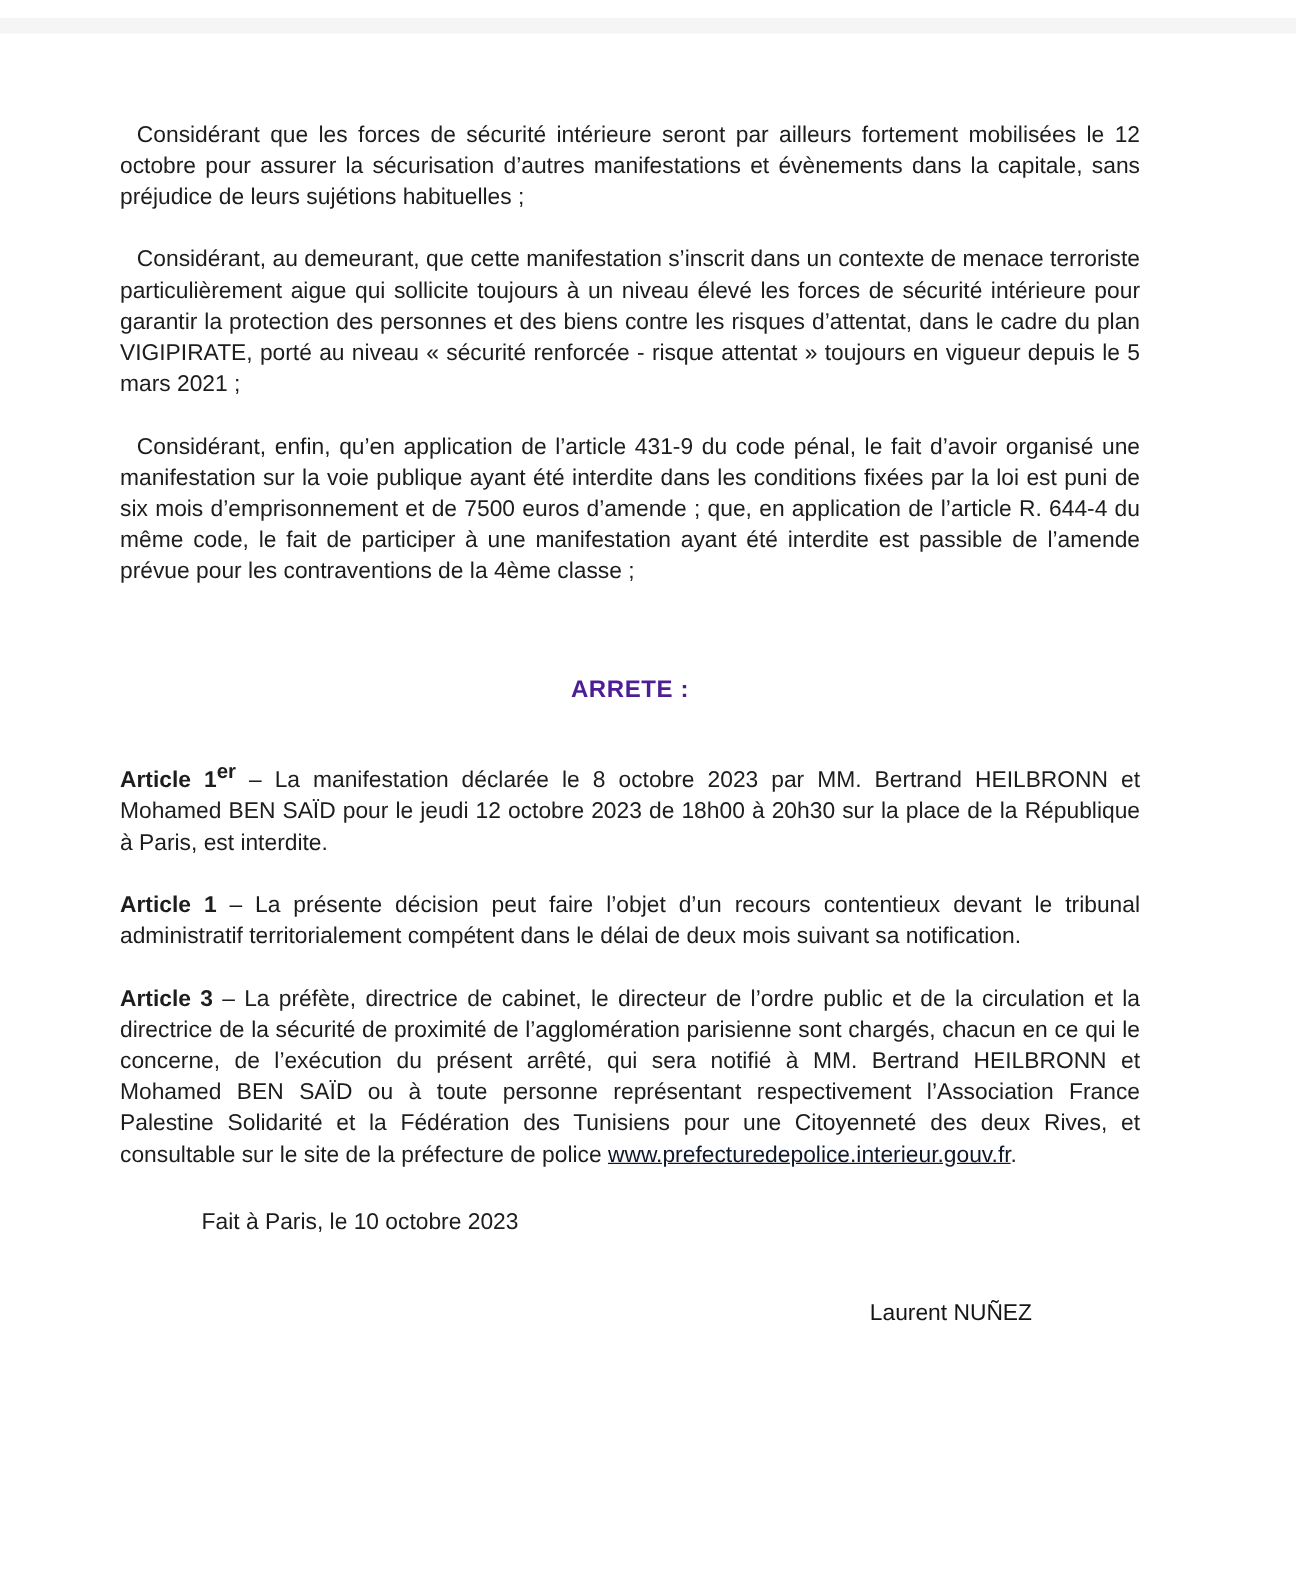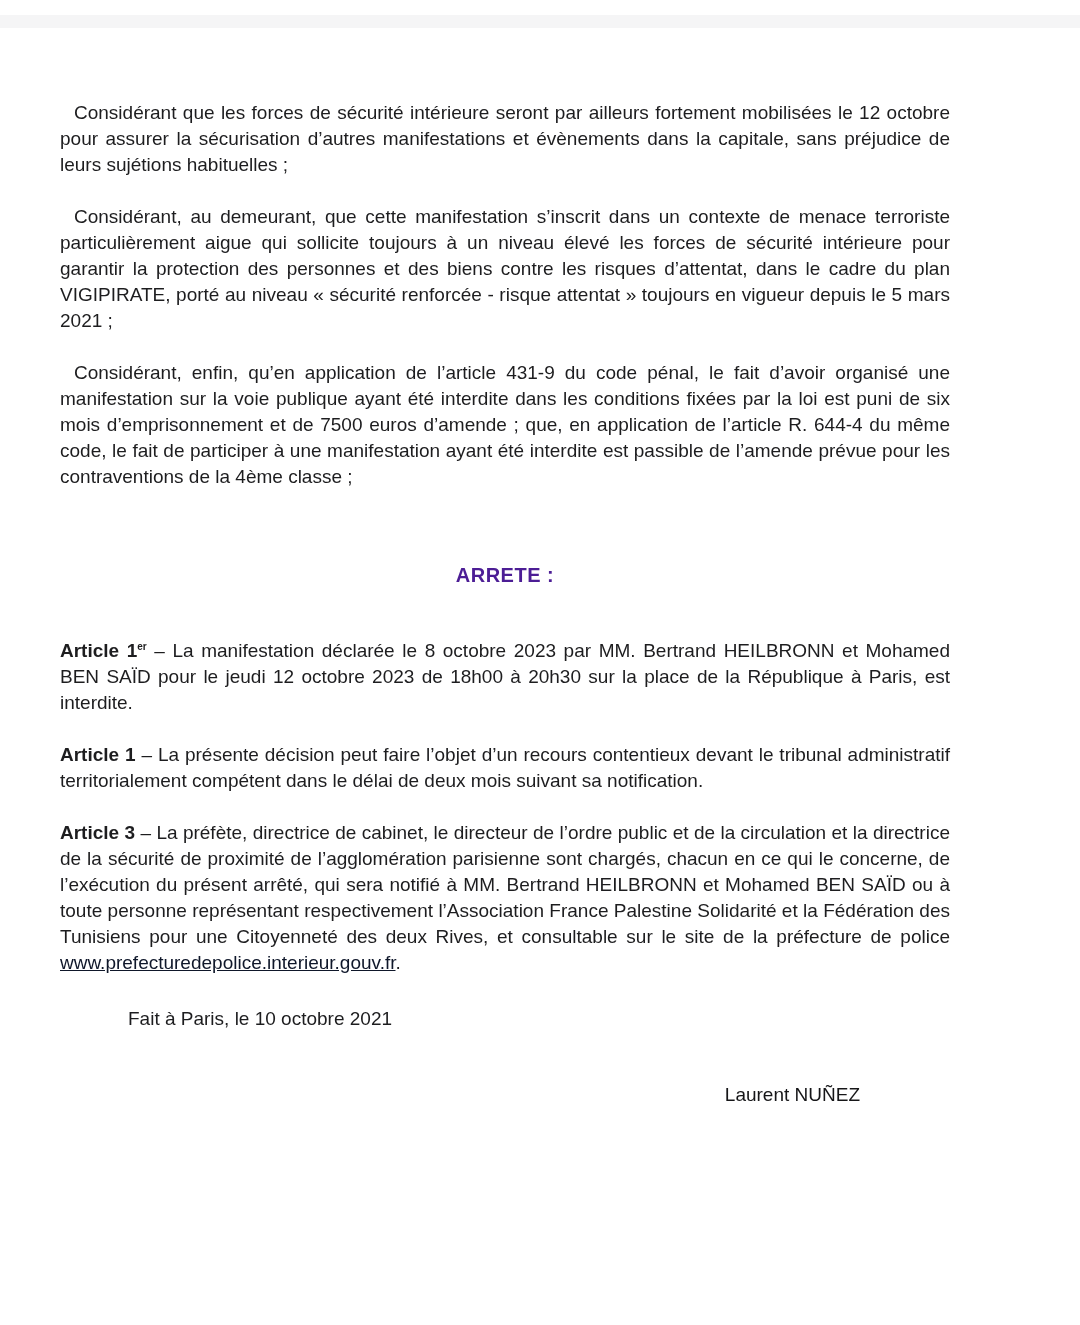--- a/index.html
+++ b/index.html
@@ -17,21 +17,21 @@
   .scan-band {
     position: absolute;
     top: 15px;
     left: 0;
     width: 100%;
     height: 13px;
     background: #f5f5f6;
   }
   .page {
     position: relative;
-    padding: 100px 130px 0 60px;
+    padding: 100px 130px 0 100px;
     color: #1d1d1f;
     font-size: 19px;
     line-height: 26px;
   }
   .para {
     margin: 0 0 26px 0;
     text-align: justify;
   }
   .indent {
     text-indent: 14px;
@@ -41,21 +41,21 @@
     font-weight: bold;
     font-size: 20px;
     letter-spacing: 0.5px;
     margin: 72px 0 50px 0;
     color: #4c1d95;
   }
   .article-label {
     font-weight: bold;
   }
   sup.article-sup {
-    font-size: 10px;
+    font-size: 17px;
     font-weight: bold;
     line-height: 0;
   }
   a.doc-link {
     color: #0f172a;
     text-decoration: underline;
     cursor: pointer;
   }
   .dateline {
     margin: 30px 0 0 68px;
@@ -89,17 +89,17 @@
   </p>
 
   <p class="para">
     <span class="article-label">Article 1</span><span> – La présente décision peut faire l’objet d’un recours contentieux devant le tribunal administratif territorialement compétent dans le délai de deux mois suivant sa notification.</span>
   </p>
 
   <p class="para">
     <span class="article-label">Article 3</span><span> – La préfète, directrice de cabinet, le directeur de l’ordre public et de la circulation et la directrice de la sécurité de proximité de l’agglomération parisienne sont chargés, chacun en ce qui le concerne, de l’exécution du présent arrêté, qui sera notifié à MM. Bertrand HEILBRONN et Mohamed BEN SAÏD ou à toute personne représentant respectivement l’Association France Palestine Solidarité et la Fédération des Tunisiens pour une Citoyenneté des deux Rives, et consultable sur le site de la préfecture de police </span><a class="doc-link">www.prefecturedepolice.interieur.gouv.fr</a><span>.</span>
   </p>
 
-  <p class="dateline">Fait à Paris, le 10 octobre 2021</p>
+  <p class="dateline">Fait à Paris, le 10 octobre 2023</p>
 
   <p class="signature">Laurent NUÑEZ</p>
 
 </div>
 
 </body></html>

